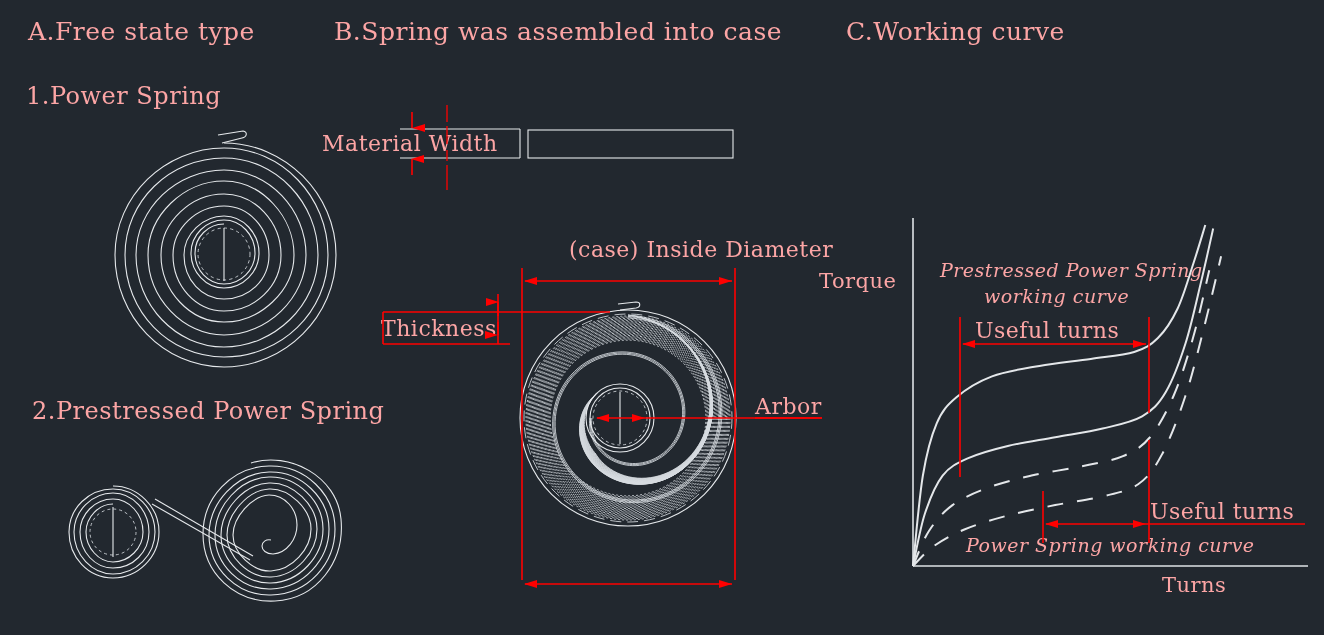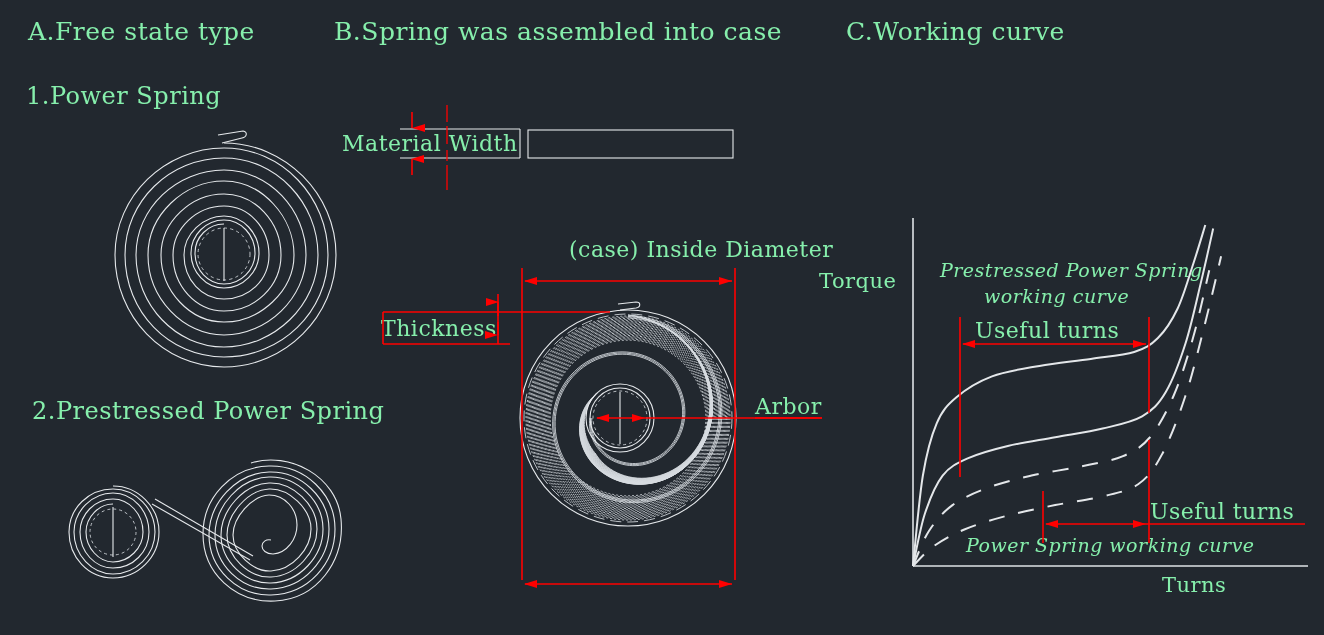--- a/index.html
+++ b/index.html
@@ -11,21 +11,21 @@
   #root {
     position: relative;
     width: 1324px;
     height: 635px;
     background: #22282f;
     overflow: hidden;
     font-family: "DejaVu Serif", "Liberation Serif", serif;
   }
   .lbl {
     position: absolute;
-    color: #86efac;
+    color: #fca5a5;
     white-space: pre;
     font-family: "DejaVu Serif", "Liberation Serif", serif;
     letter-spacing: 0.5px;
   }
   .hdr { font-size: 25px; }
   .sec { font-size: 24px; }
   .dim { font-size: 22px; }
   .small { font-size: 19px; font-style: italic; }
   .axis-lab { font-size: 21px; }
   svg.layer {
@@ -49,21 +49,21 @@
 
 <div id="root">
 
   <div class="lbl hdr" style="left:28px; top:17px;">A.Free state type</div>
   <div class="lbl hdr" style="left:846px; top:17px;">C.Working curve</div>
   <div class="lbl hdr" style="left:334px; top:17px;">B.Spring was assembled into case</div>
 
   <div class="lbl sec" style="left:26px; top:82px;">1.Power Spring</div>
   <div class="lbl sec" style="left:32px; top:397px;">2.Prestressed Power Spring</div>
 
-  <div class="lbl dim" style="left:322px; top:131px;margin-left:20px;">Material Width</div>
+  <div class="lbl dim" style="left:322px; top:131px;">Material Width</div>
 
   <div class="lbl dim" style="left:529px; top:237px;margin-left:40px;">(case) Inside Diameter</div>
 
   <div class="lbl dim" style="left:381px; top:316px;">Thickness</div>
 
   <div class="lbl dim" style="left:755px; top:394px;">Arbor</div>
 
 
   <div class="lbl axis-lab" style="left:819px; top:221px;margin-top:48px;">Torque</div>
   <div class="lbl axis-lab" style="left:1162px; top:573px;">Turns</div>

